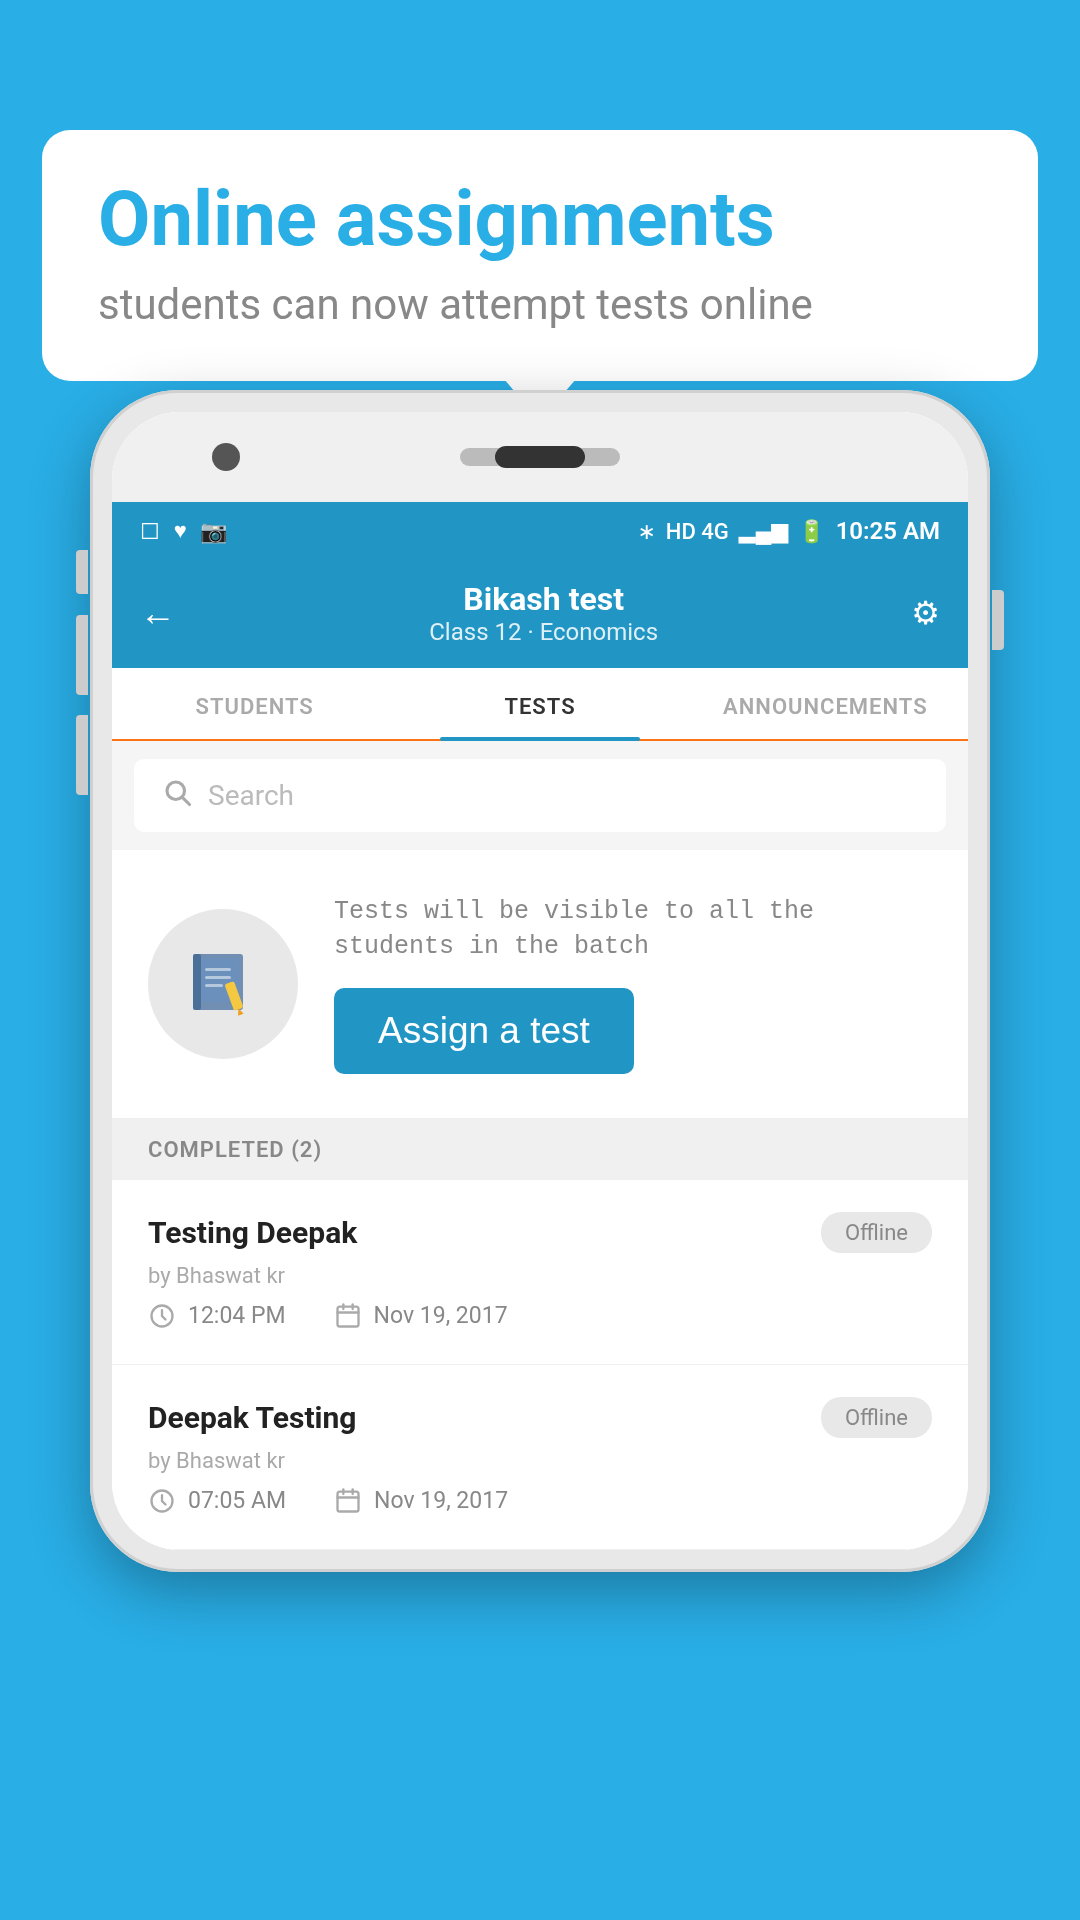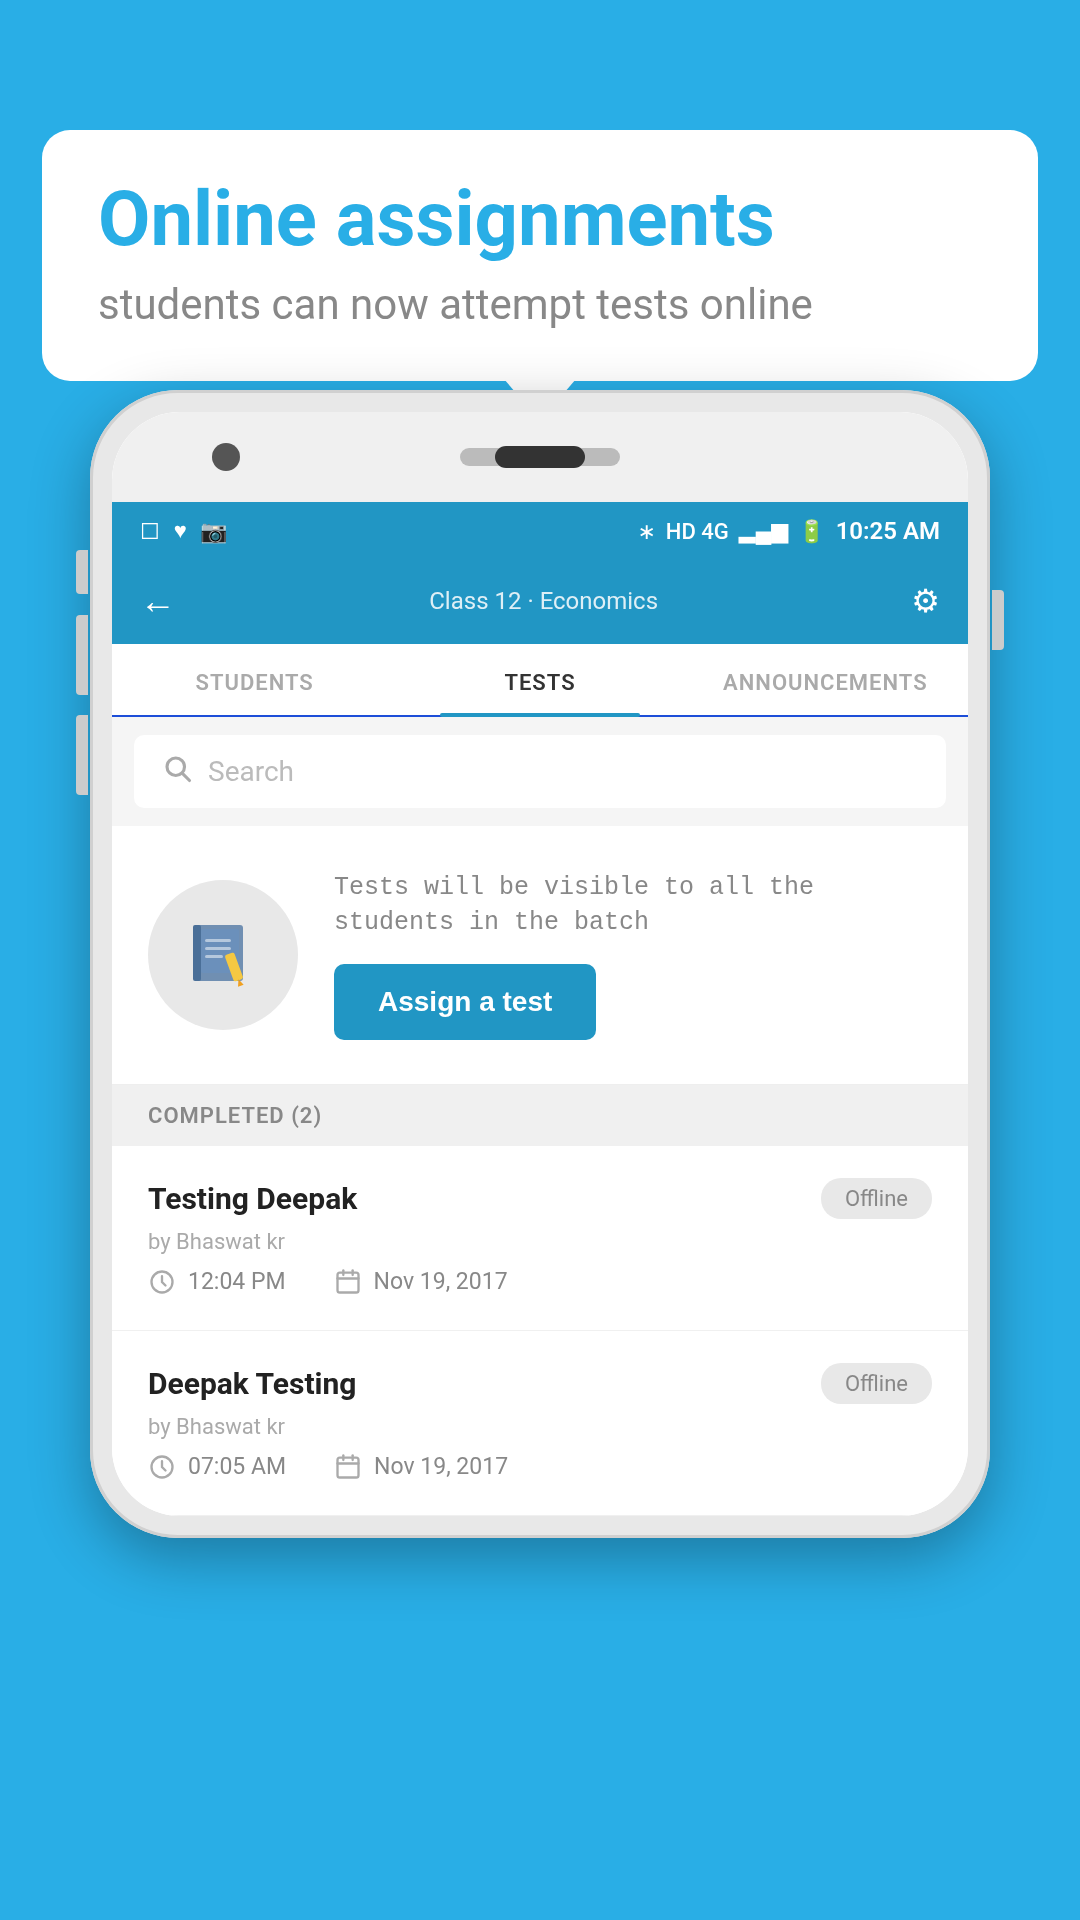--- a/index.html
+++ b/index.html
@@ -238,21 +238,21 @@
       color: white;
       font-size: 32px;
       margin-left: auto;
       cursor: pointer;
     }
 
     
     .tabs-bar {
       background: white;
       display: flex;
-      border-bottom: 2px solid #1d4ed8;
+      border-bottom: 2px solid #f97316;
     }
 
     .tab-item {
       flex: 1;
       text-align: center;
       padding: 26px 0 20px 0;
       font-size: 22px;
       font-weight: 600;
       color: #aaa;
       letter-spacing: 1px;
@@ -332,22 +332,22 @@
       margin-bottom: 24px;
       font-family: Liberation Mono, monospace;
     }
 
     .assign-button {
       background: #2196c4;
       color: white;
       border: none;
       border-radius: 10px;
       padding: 22px 44px;
-      font-size: 28px;
-      font-weight: 700;
+      font-size: 37px;
+      font-weight: 400;
       cursor: pointer;
     }
 
     
     .completed-header {
       background: #f0f0f0;
       padding: 18px 36px;
     }
 
     .completed-label {
@@ -452,20 +452,21 @@
           <span>HD 4G</span>
           <span>▂▄▆</span>
           <span>🔋</span>
           <span class="status-time">10:25 AM</span>
         </div>
       </div>
 
       <div class="app-header">
         <div class="header-back">←</div>
         <div class="header-title-block">
+          <div class="header-title">Bikash test</div>
           <div class="header-subtitle">Class 12 · Economics</div>
         </div>
         <div class="header-settings">⚙</div>
       </div>
 
       <div class="tabs-bar">
         <div class="tab-item">STUDENTS</div>
         <div class="tab-item active">TESTS</div>
         <div class="tab-item">ANNOUNCEMENTS</div>
       </div>

